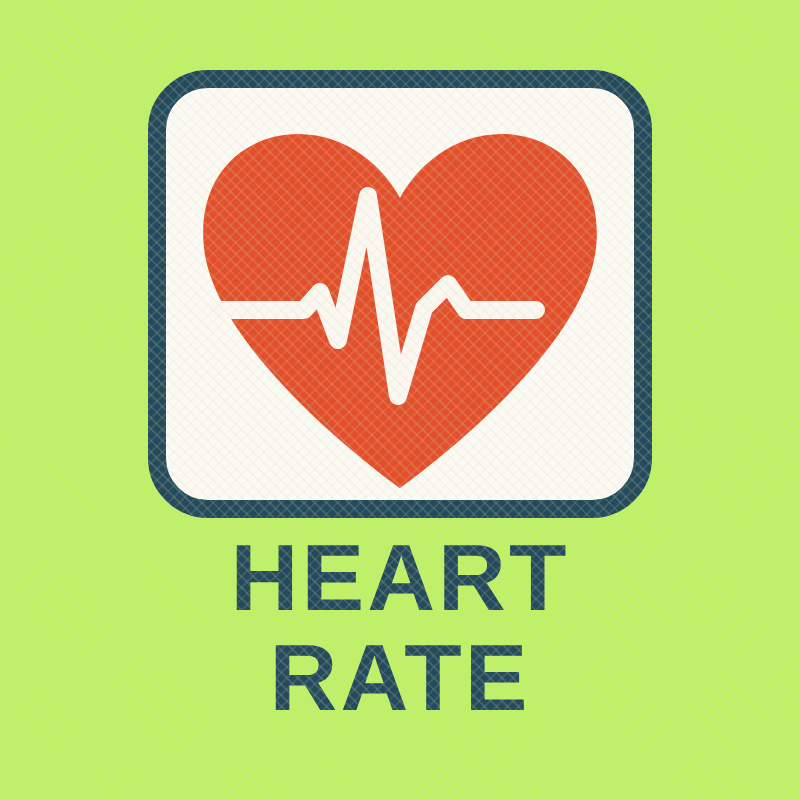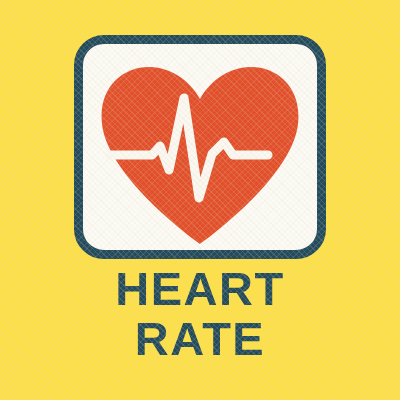--- a/index.html
+++ b/index.html
@@ -15,21 +15,21 @@
     font-family:"Liberation Sans", sans-serif;
     background:#faf7ef;
     position:relative;
   }
 
   
   #icon-canvas {
     position:relative;
     width:400px;
     height:400px;
-    background:#fde047;
+    background:#bef264;
     padding-left:34px;
   }
 
   
   #paper-texture {
     position:absolute;
     inset:0;
     pointer-events:none;
     opacity:.55;
     background-image:

